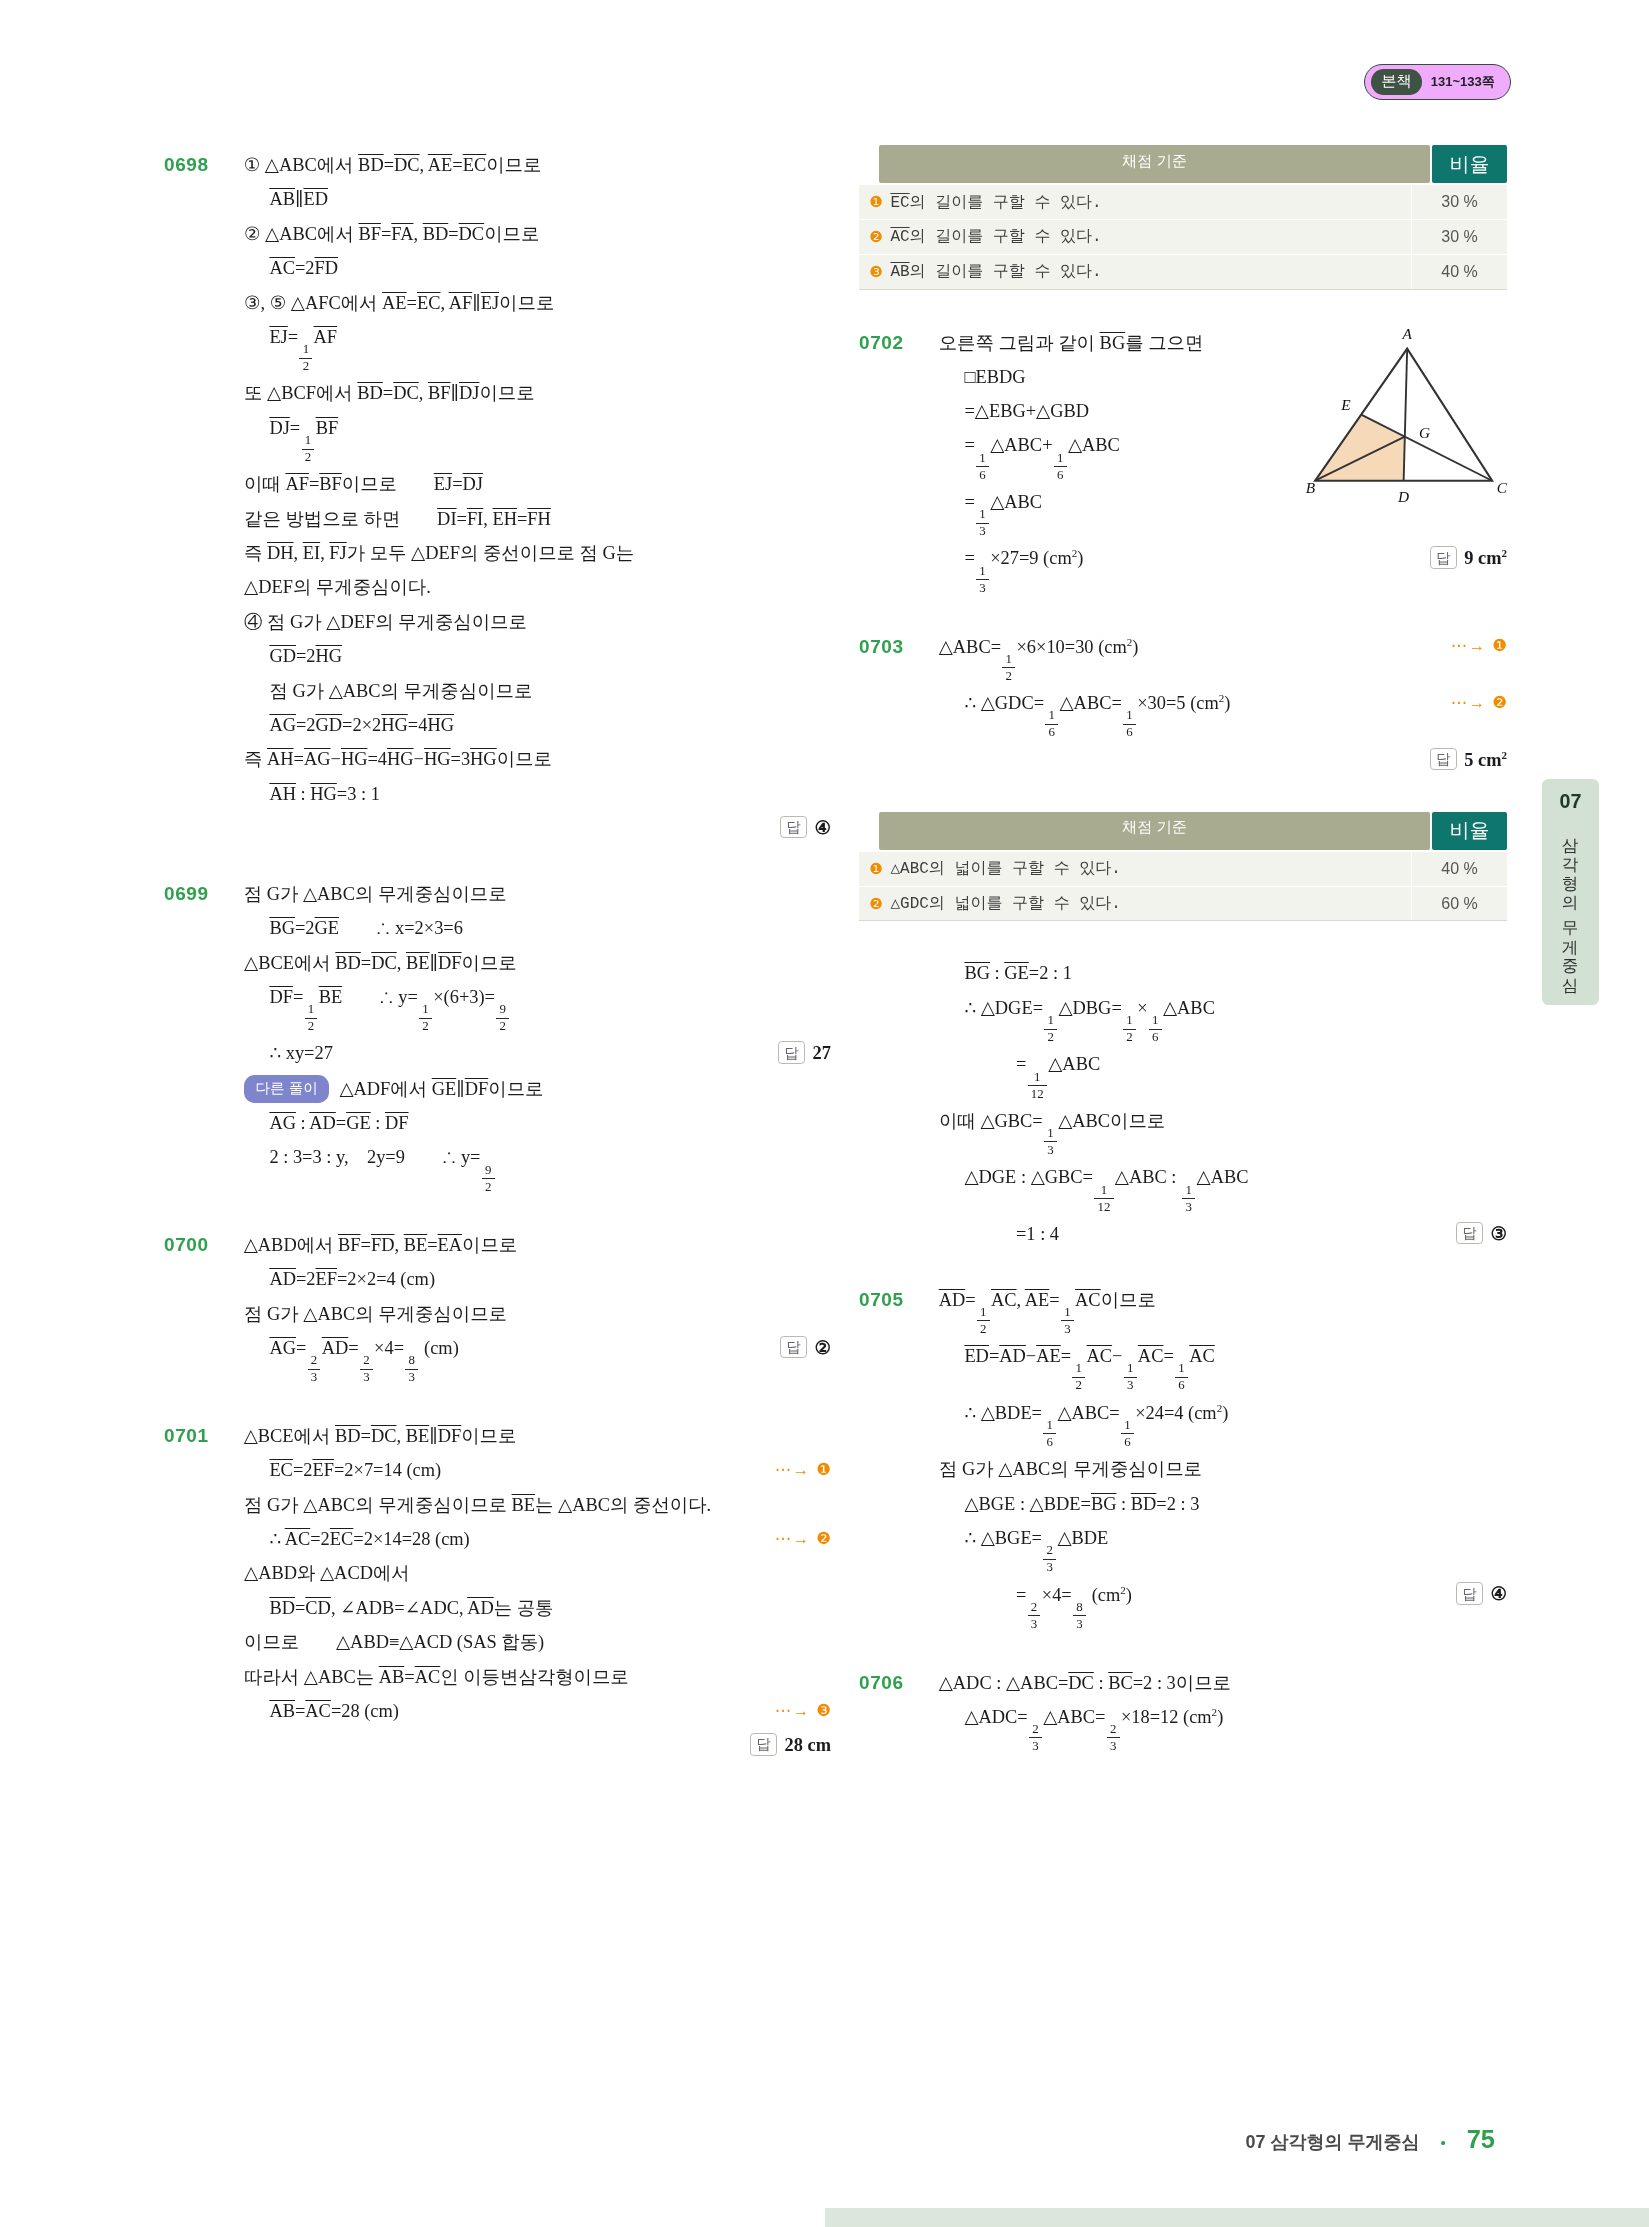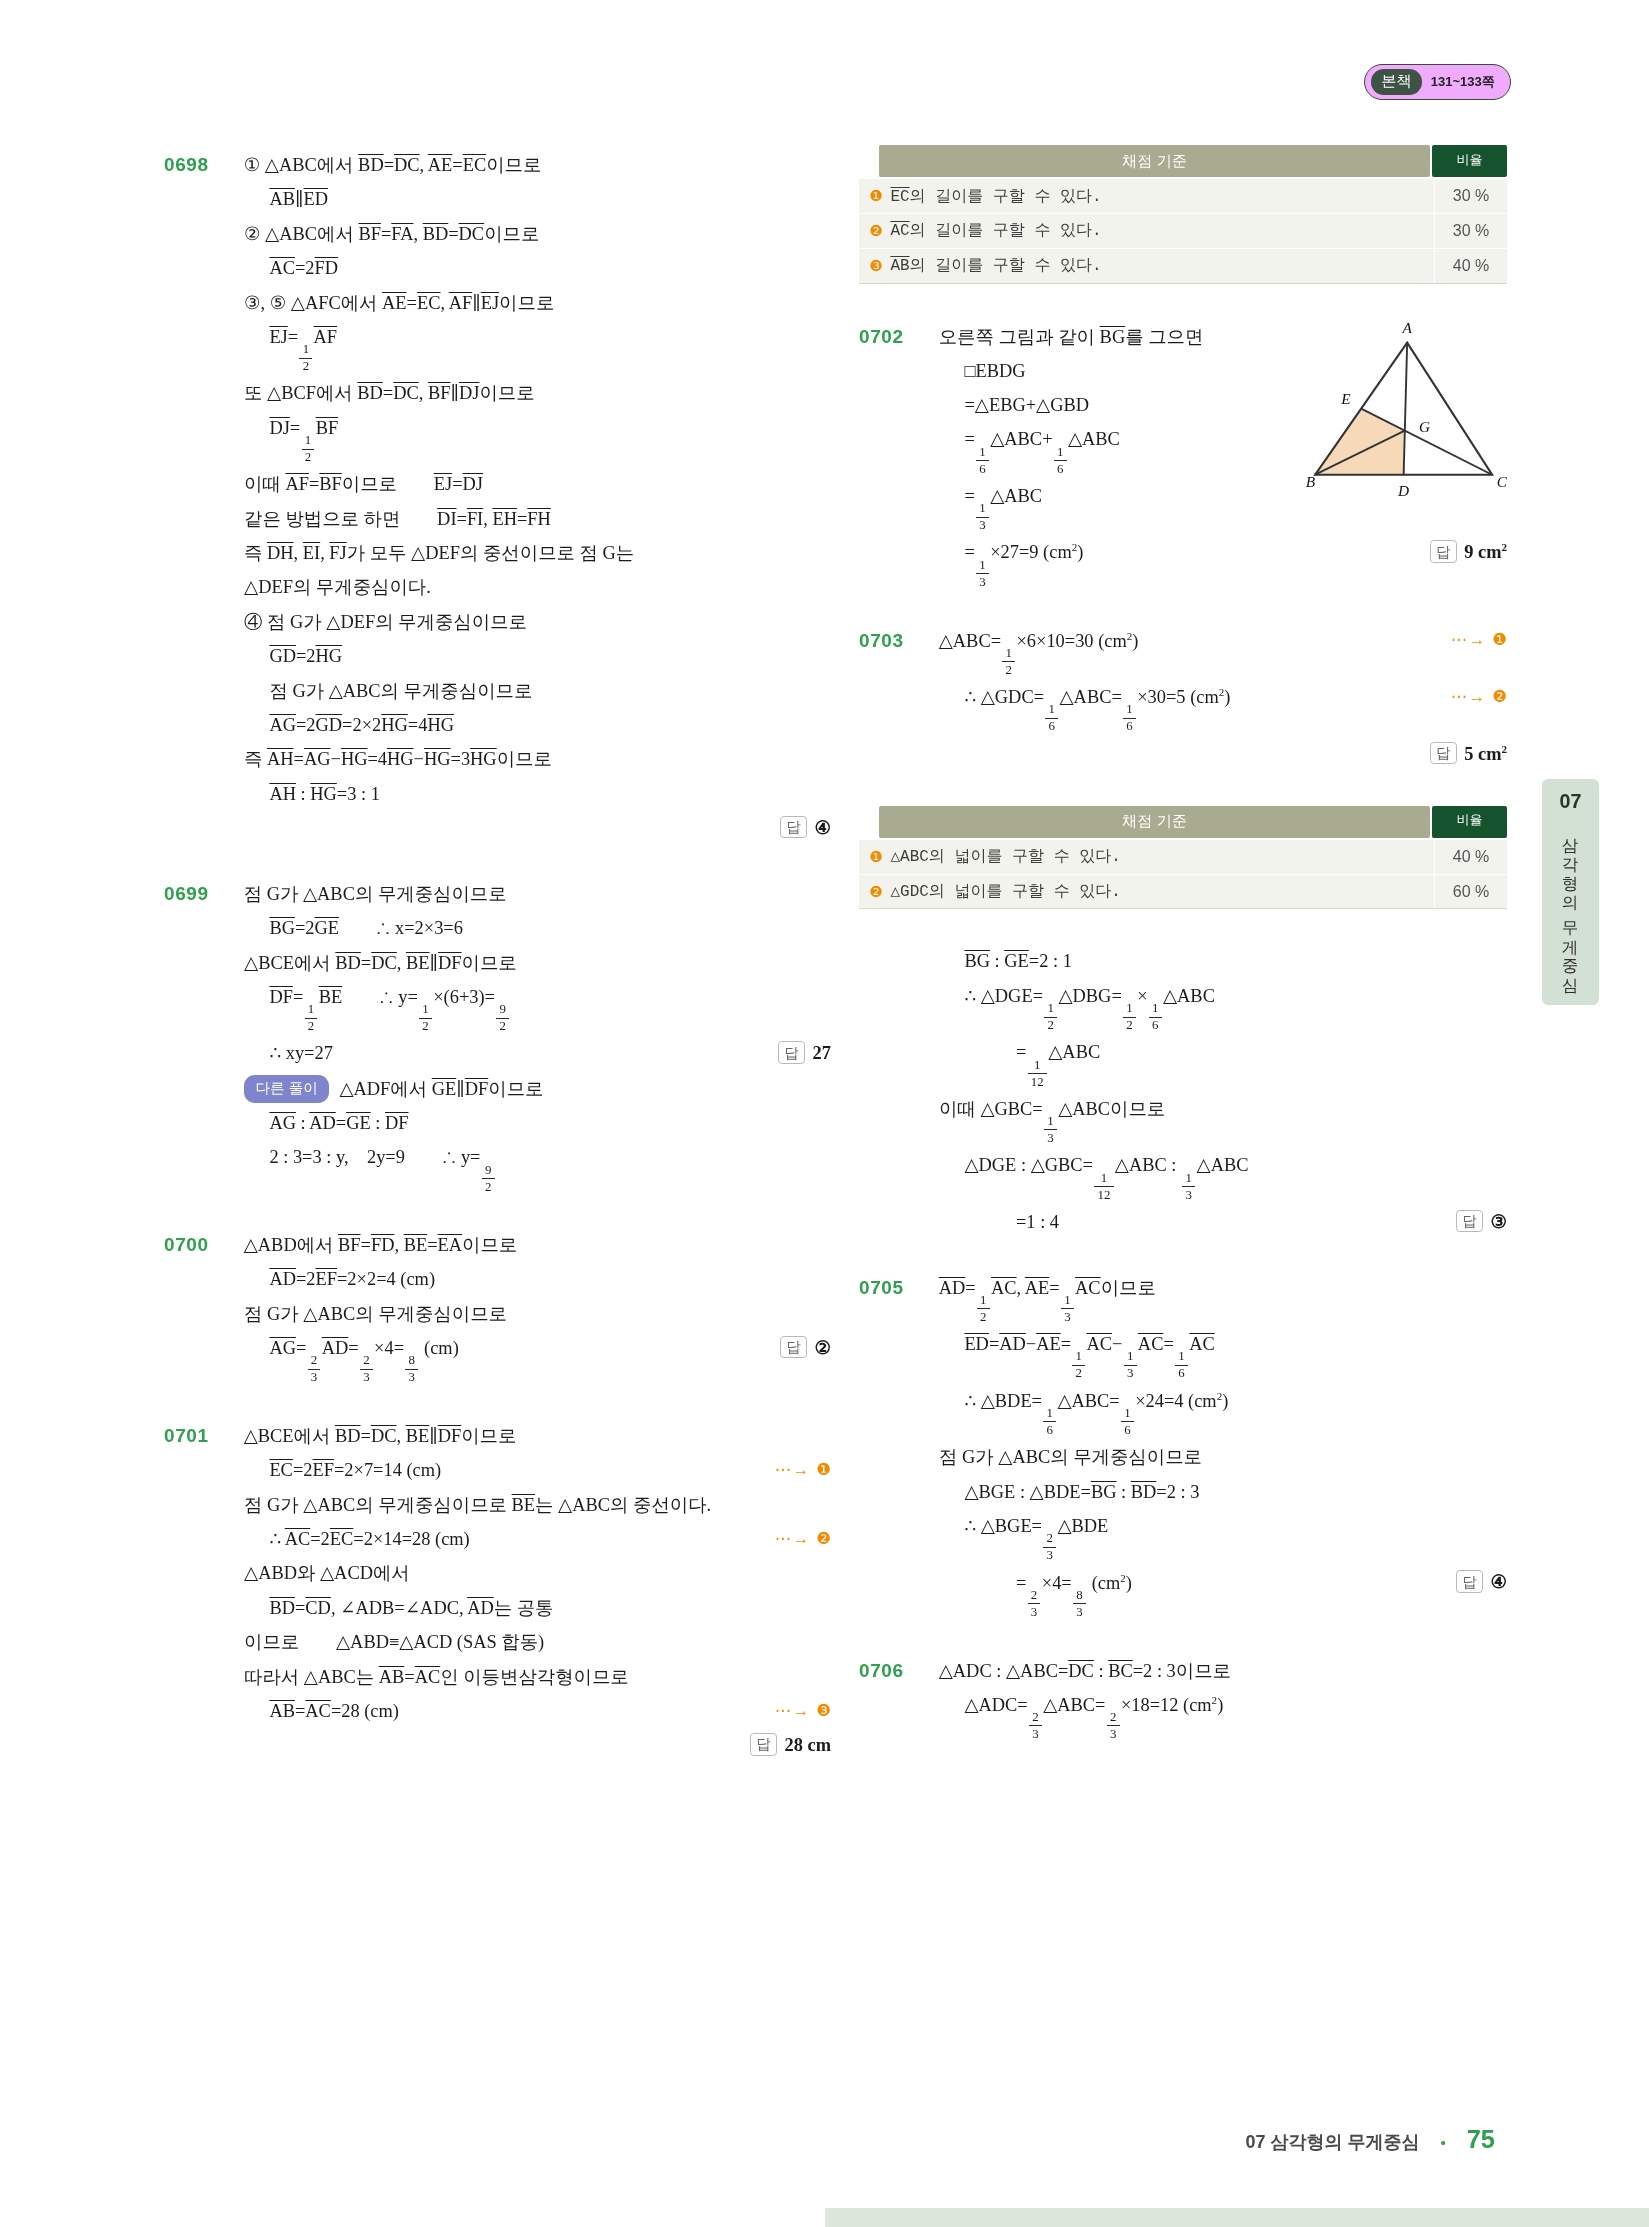--- a/index.html
+++ b/index.html
@@ -56,26 +56,26 @@
     display:inline-flex;flex-direction:column;text-align:center;
     vertical-align:-0.8em;line-height:1.15;font-size:0.7em;padding:0 1.3px;
   }
   .fr .fn{border-bottom:1.3px solid #2a2a2a;padding:0 3.2px 0.6px;}
   .fr .fd{padding:0.6px 3.2px 0;}
 
   
   .rubric{margin-bottom:39px;font-family:"Liberation Sans",sans-serif;}
   .rh{display:flex;gap:1.9px;margin-bottom:1.9px;margin-left:20px;}
   .rh1{flex:1;background:#a9ab90;color:#fff;text-align:center;font-size:15.2px;padding:5.7px 0;border-radius:1.9px;}
-  .rh2{width:75px;background:#14532d;color:#fff;text-align:center;font-size:13px;padding:5.7px 0;border-radius:1.9px;}
+  .rh2{width:75px;background:#0f766e;color:#fff;text-align:center;font-size:20px;padding:5.7px 0;border-radius:1.9px;}
   .rr{display:flex;align-items:center;background:#f3f3ed;border-bottom:1.3px solid #fff;font-size:16px;color:#3c3c3c;}
   .rr:last-child{border-bottom:0.6px solid #d8d8cf;}
   .rstep{color:#f08c00;margin:0 7.6px 0 10.2px;font-size:15.2px;}
   .rtxt{flex:1;padding:6.4px 0;font-family:Liberation Mono, monospace;}
-  .rpct{width:73px;text-align:center;border-left:1.9px solid #fff;align-self:stretch;
+  .rpct{width:96px;text-align:center;border-left:1.9px solid #fff;align-self:stretch;
         display:flex;align-items:center;justify-content:center;color:#555;}
 
   
   .figure{float:right;width:210px;margin:-3.8px -3.8px 6.4px 10.2px;}
   .figure svg{display:block;width:100%;height:auto;}
   .figure text{font-family:"Liberation Serif",serif;font-style:italic;font-size:13px;fill:#111;}
 
   
   .header-badge{
     position:absolute;top:64px;right:138px;display:flex;align-items:center;gap:9px;

